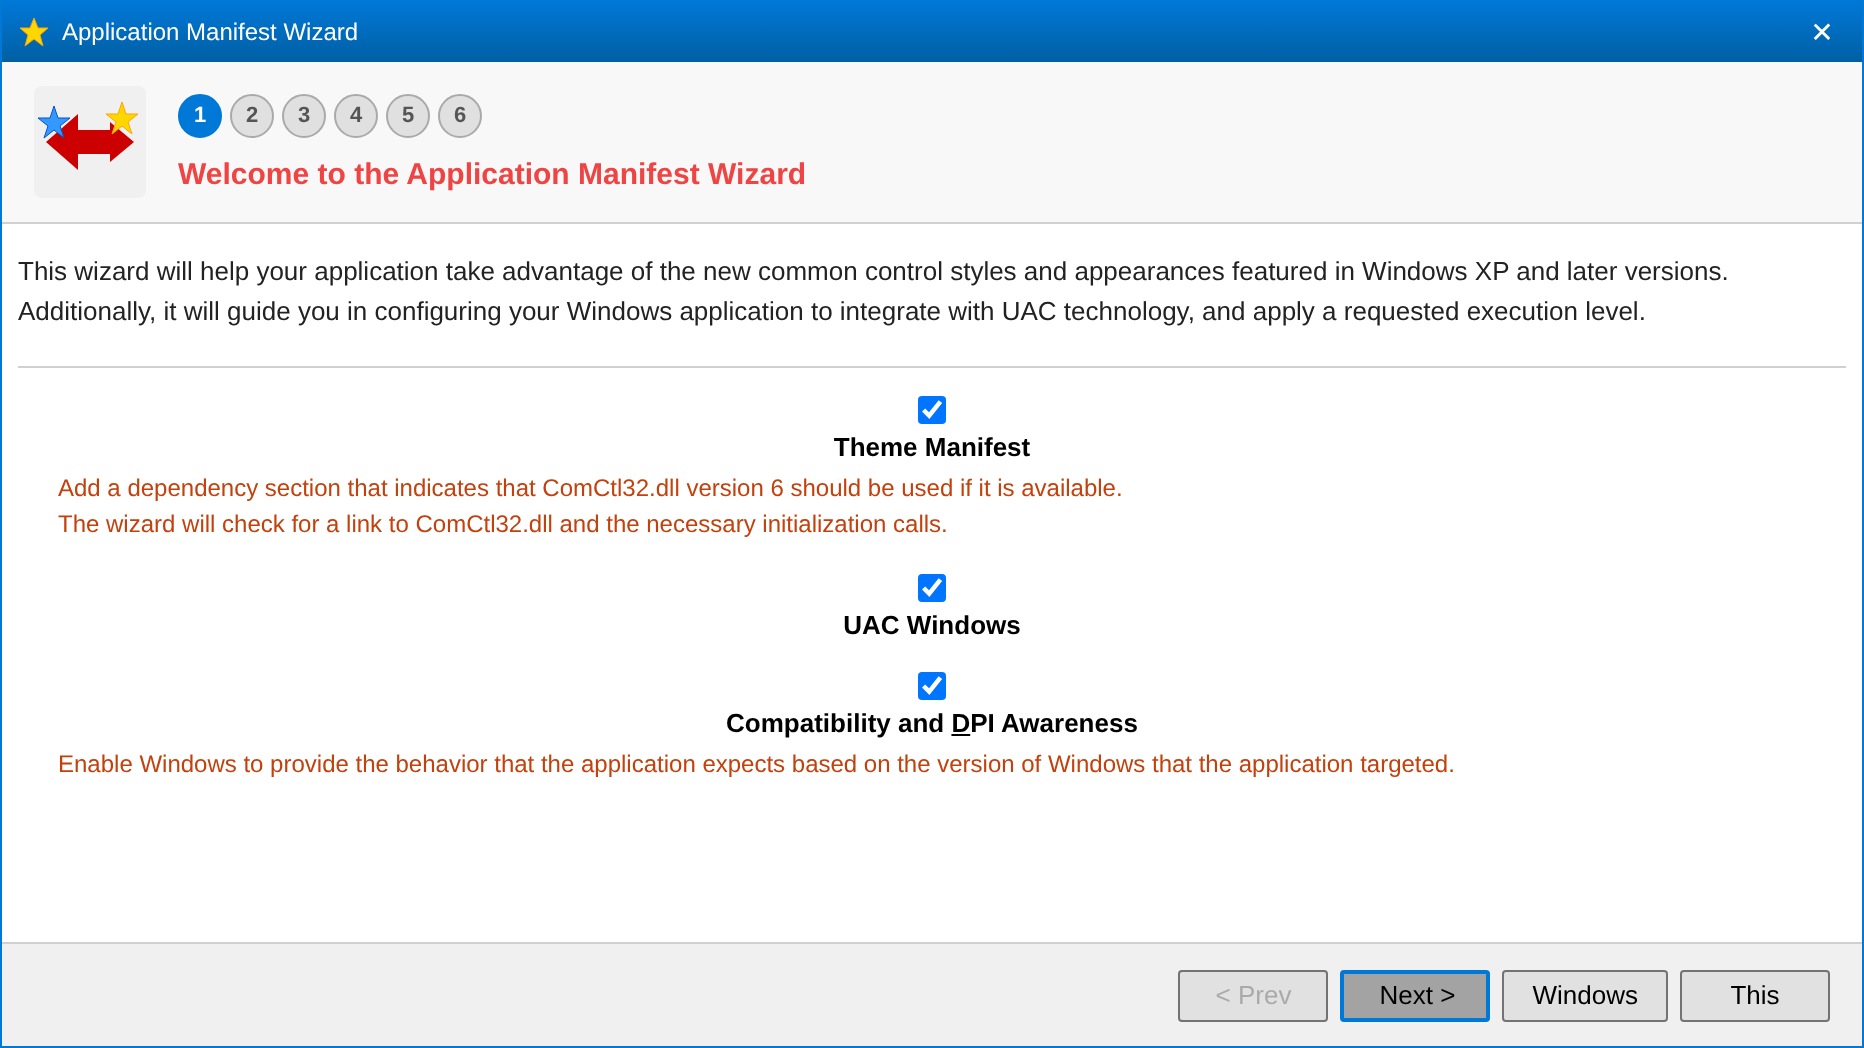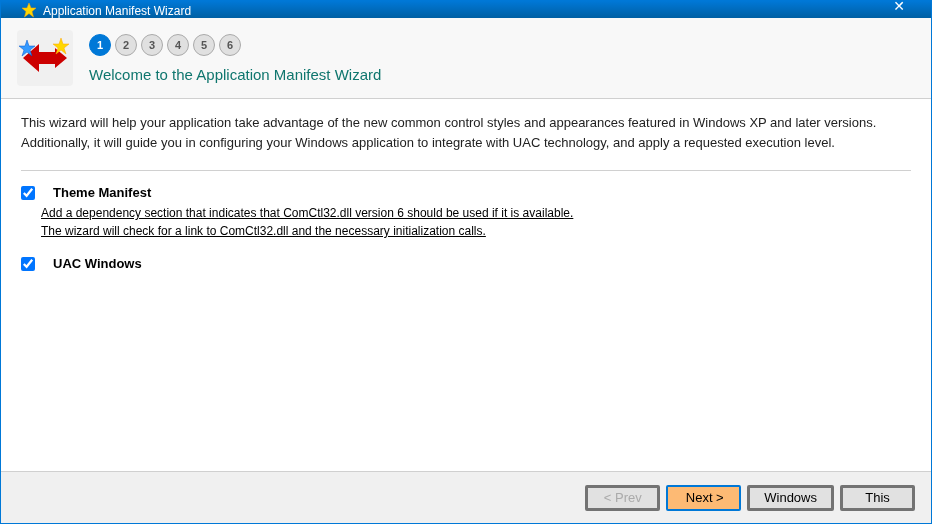--- a/index.html
+++ b/index.html
@@ -17,24 +17,24 @@
       height: 524px;
       background: #ffffff;
       border: 1px solid #0078d7;
       display: flex;
       flex-direction: column;
     }
 
     .title-bar {
       background: linear-gradient(to bottom, #0078d7, #005fa3);
       color: white;
-      height: 17px;
-      display: flex;
-      align-items: flex-end;
-      padding: 0 20px;
+      height: 30px;
+      display: flex;
+      align-items: center;
+      padding: 0 8px;
       flex-shrink: 0;
       user-select: none;
     }
 
     .title-bar-icon {
       width: 16px;
       height: 16px;
       margin-right: 6px;
       flex-shrink: 0;
     }
@@ -101,27 +101,27 @@
     }
 
     .step-circle.active {
       background: #0078d7;
       color: white;
       border-color: #0078d7;
     }
 
     .header-title {
       font-size: 15px;
-      font-weight: normal;
-      color: #0f766e;
+      font-weight: bold;
+      color: #ef4444;
     }
 
     .content-area {
       flex: 1;
-      padding: 14px 20px;
+      padding: 14px 8px;
       overflow-y: auto;
       background: #fff;
     }
 
     .intro-text {
       font-size: 13px;
       color: #222;
       line-height: 1.5;
       margin-bottom: 18px;
     }
@@ -132,45 +132,45 @@
       margin-bottom: 14px;
     }
 
     .option-item {
       margin-bottom: 16px;
     }
 
     .option-label-row {
       display: flex;
       align-items: center;
-      gap: 18px;
+      gap: 4px;
       margin-bottom: 4px;
+      flex-direction: column;
     }
 
     .option-label-row input[type="checkbox"] {
       width: 14px;
       height: 14px;
       cursor: pointer;
       flex-shrink: 0;
     }
 
     .option-title {
       font-weight: bold;
       font-size: 13px;
       color: #000;
     }
 
     .option-title u { text-decoration: underline; }
 
     .option-desc {
       font-size: 12px;
-      color: #000000;
+      color: #c2410c;
       line-height: 1.5;
       margin-left: 20px;
-      text-decoration: underline;
     }
 
     .footer-panel {
       background: #f0f0f0;
       border-top: 1px solid #d0d0d0;
       padding: 10px 16px;
       display: flex;
       justify-content: flex-end;
       align-items: center;
       gap: 6px;
@@ -178,34 +178,34 @@
       height: 52px;
     }
 
     .footer-btn {
       min-width: 75px;
       height: 26px;
       padding: 2px 14px;
       font-size: 13px;
       font-family: 'Segoe UI', Tahoma, sans-serif;
       cursor: pointer;
-      border: 3px solid #737373;
+      border: 1px solid #737373;
       background: #e1e1e1;
       color: #000;
       border-radius: 2px;
     }
 
     .footer-btn:disabled {
       color: #aaa;
       cursor: default;
     }
 
     .footer-btn.primary {
       border: 2px solid #0078d7;
-      background: #fdba74;
+      background: #a3a3a3;
       padding-left: 16px;
     }
   </style>
 </head>
 <body>
 
 <div class="window">
 
   <div class="title-bar">
 
@@ -257,20 +257,27 @@
       </div>
     </div>
 
     <div class="option-item">
       <div class="option-label-row">
         <input type="checkbox" id="chk-uac" checked="" style="">
         <label class="option-title" for="chk-uac">UAC Windows</label>
       </div>
     </div>
 
+    <div class="option-item">
+      <div class="option-label-row">
+        <input type="checkbox" id="chk-compat" checked="" style="">
+        <label class="option-title" for="chk-compat">Compatibility and <u>D</u>PI Awareness</label>
+      </div>
+      <div class="option-desc">Enable Windows to provide the behavior that the application expects based on the version of Windows that the application targeted.</div>
+    </div>
   </div>
 
   <div class="footer-panel">
     <button class="footer-btn" disabled="">&lt; Prev</button>
     <button class="footer-btn primary">Next &gt;</button>
     <button class="footer-btn">Windows</button>
     <button class="footer-btn">This</button>
   </div>
 
 </div>

